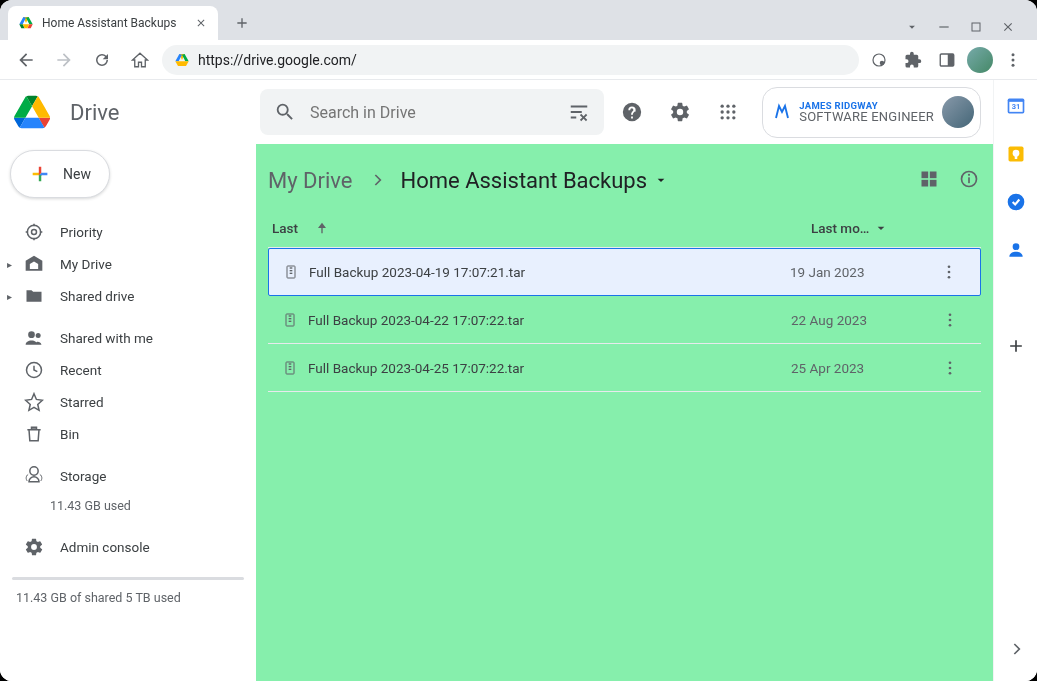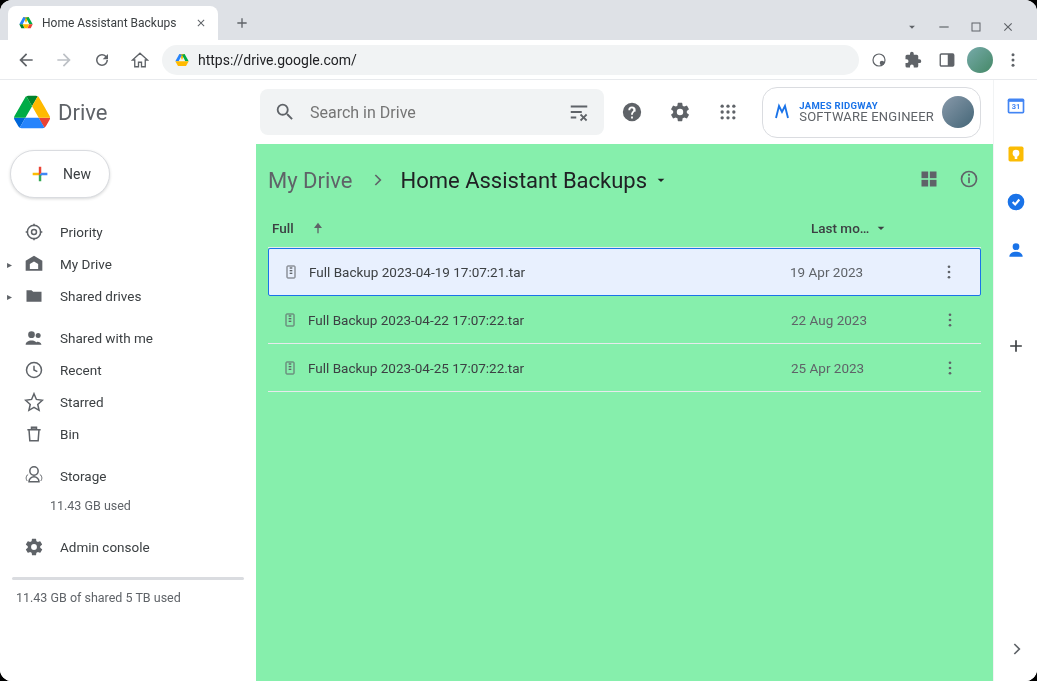--- a/index.html
+++ b/index.html
@@ -22,21 +22,21 @@
 .nav-btn.disabled { color:#bdc1c6; }
 .url-field { flex:1; height:30px; background:#f1f3f4; border-radius:15px; display:flex; align-items:center; padding:0 12px; gap:8px; font-size:14px; color:#202124; }
 .url-field .lock { width:16px; height:16px; }
 .addr-right { display:flex; align-items:center; gap:6px; }
 .ext-icon { width:28px; height:28px; display:flex; align-items:center; justify-content:center; border-radius:50%; }
 .prof-icon { width:26px; height:26px; border-radius:50%; background:linear-gradient(135deg,#7aa 0%, #486 100%); }
 
 
 .drive { flex:1; display:flex; background:#f8f9fa; overflow:hidden; }
 .sidebar { width:256px; background:#fff; display:flex; flex-direction:column; padding:8px 0; }
-.logo-row { display:flex; align-items:center; gap:8px; padding:6px 14px 14px 14px; }
+.logo-row { display:flex; align-items:center; gap:20px; padding:6px 14px 14px 14px; }
 .logo-row .logo { width:36px; height:36px; }
 .logo-row .prod { font-size:22px; color:#5f6368; }
 .new-btn { margin:6px 10px 14px 10px; width:100px; height:48px; background:#fff; border:1px solid #dadce0; border-radius:24px; box-shadow:0 1px 3px rgba(60,64,67,.2); display:flex; align-items:center; gap:12px; padding:0 18px; font-size:14px; color:#3c4043; }
 .nav-list { display:flex; flex-direction:column; padding:4px 0; }
 .nav-item { height:32px; display:flex; align-items:center; gap:16px; padding:0 8px 0 24px; font-size:13.5px; color:#3c4043; border-radius:0 16px 16px 0; position:relative; }
 .nav-item .expander { position:absolute; left:7px; color:#5f6368; font-size:10px; }
 .nav-item .nic { width:20px; height:20px; color:#5f6368; flex-shrink:0; }
 .nav-sep { height:10px; }
 .storage-used { padding:2px 16px 8px 50px; font-size:12.5px; color:#5f6368; }
 .sidebar-bottom-line { margin:14px 12px 6px 12px; height:3px; background:#dadce0; border-radius:2px; }
@@ -247,21 +247,21 @@
             </span>
             <span>My Drive</span>
           </div>
           <div class="nav-item">
             <span class="expander">▸</span>
             <span class="nic">
               <svg viewBox="0 0 24 24" width="20" height="20">
                 <path d="M3 5h6l2 2h10v12H3V5zm2 6h14v2H5v-2zm0 4h14v2H5v-2z" fill="currentColor"></path>
               </svg>
             </span>
-            <span>Shared drives</span>
+            <span>Shared drive</span>
           </div>
           <div class="nav-sep"></div>
           <div class="nav-item">
             <span class="nic">
               <svg viewBox="0 0 24 24" width="20" height="20">
                 <circle cx="9" cy="8" r="4" fill="currentColor"></circle>
                 <circle cx="17" cy="9" r="3" fill="currentColor"></circle>
                 <path d="M2 20c0-3 3-5 7-5s7 2 7 5H2zm13-3c2-1 5 0 6 3h-5" fill="currentColor"></path>
               </svg>
             </span>
@@ -399,21 +399,21 @@
                   <circle cx="12" cy="12" r="9" fill="none" stroke="currentColor" stroke-width="2"></circle>
                   <rect x="11" y="10" width="2" height="7" fill="currentColor"></rect>
                   <circle cx="12" cy="7" r="1.3" fill="currentColor"></circle>
                 </svg>
               </span>
           </div>
         </div>
 
         <div class="list-header">
           <div class="col-name">
-            <span>Full</span>
+            <span>Last</span>
             <span class="sort-arrow">
                 <svg viewBox="0 0 24 24" width="16" height="16">
                   <path d="M12 4l-6 8h12z M11 12h2v8h-2z" fill="currentColor"></path>
                 </svg>
               </span>
           </div>
           <div style="flex:1"></div>
           <div class="col-date">
             <span>Last mo…</span>
             <svg viewBox="0 0 24 24" width="16" height="16">
@@ -427,21 +427,21 @@
             <div class="file-row selected">
               <span class="file-icon">
                 <svg viewBox="0 0 24 24" width="16" height="16">
                   <rect x="6" y="3" width="12" height="18" rx="1" fill="none" stroke="currentColor" stroke-width="1.5"></rect>
                   <rect x="10" y="5" width="4" height="2" fill="currentColor"></rect>
                   <rect x="10" y="9" width="4" height="2" fill="currentColor"></rect>
                   <rect x="10" y="13" width="4" height="2" fill="currentColor"></rect>
                 </svg>
               </span>
               <span class="file-name">Full Backup 2023-04-19 17:07:21.tar</span>
-              <span class="file-date">19 Apr 2023</span>
+              <span class="file-date">19 Jan 2023</span>
               <span class="file-menu">
                 <svg viewBox="0 0 24 24" width="18" height="18">
                   <circle cx="12" cy="5" r="1.8" fill="currentColor"></circle>
                   <circle cx="12" cy="12" r="1.8" fill="currentColor"></circle>
                   <circle cx="12" cy="19" r="1.8" fill="currentColor"></circle>
                 </svg>
               </span>
             </div>
             <div class="file-row">
               <span class="file-icon">

